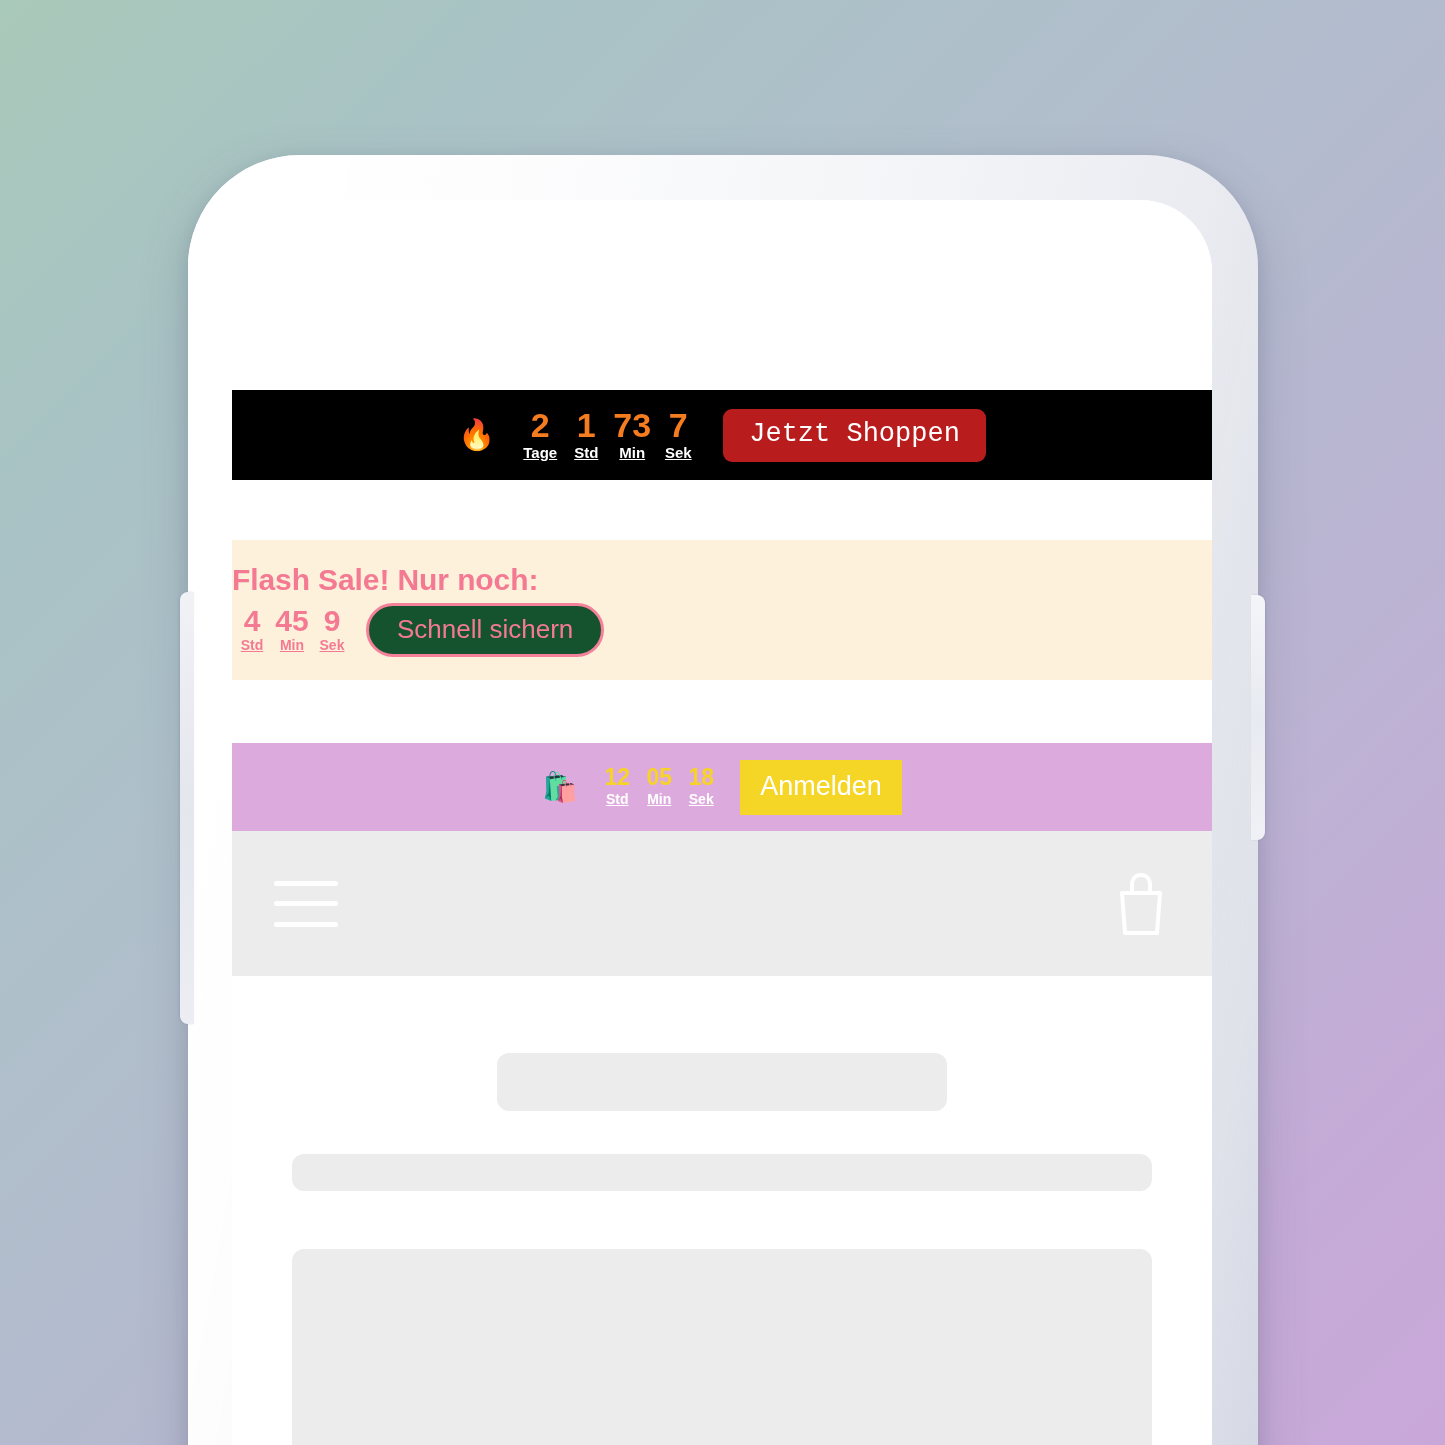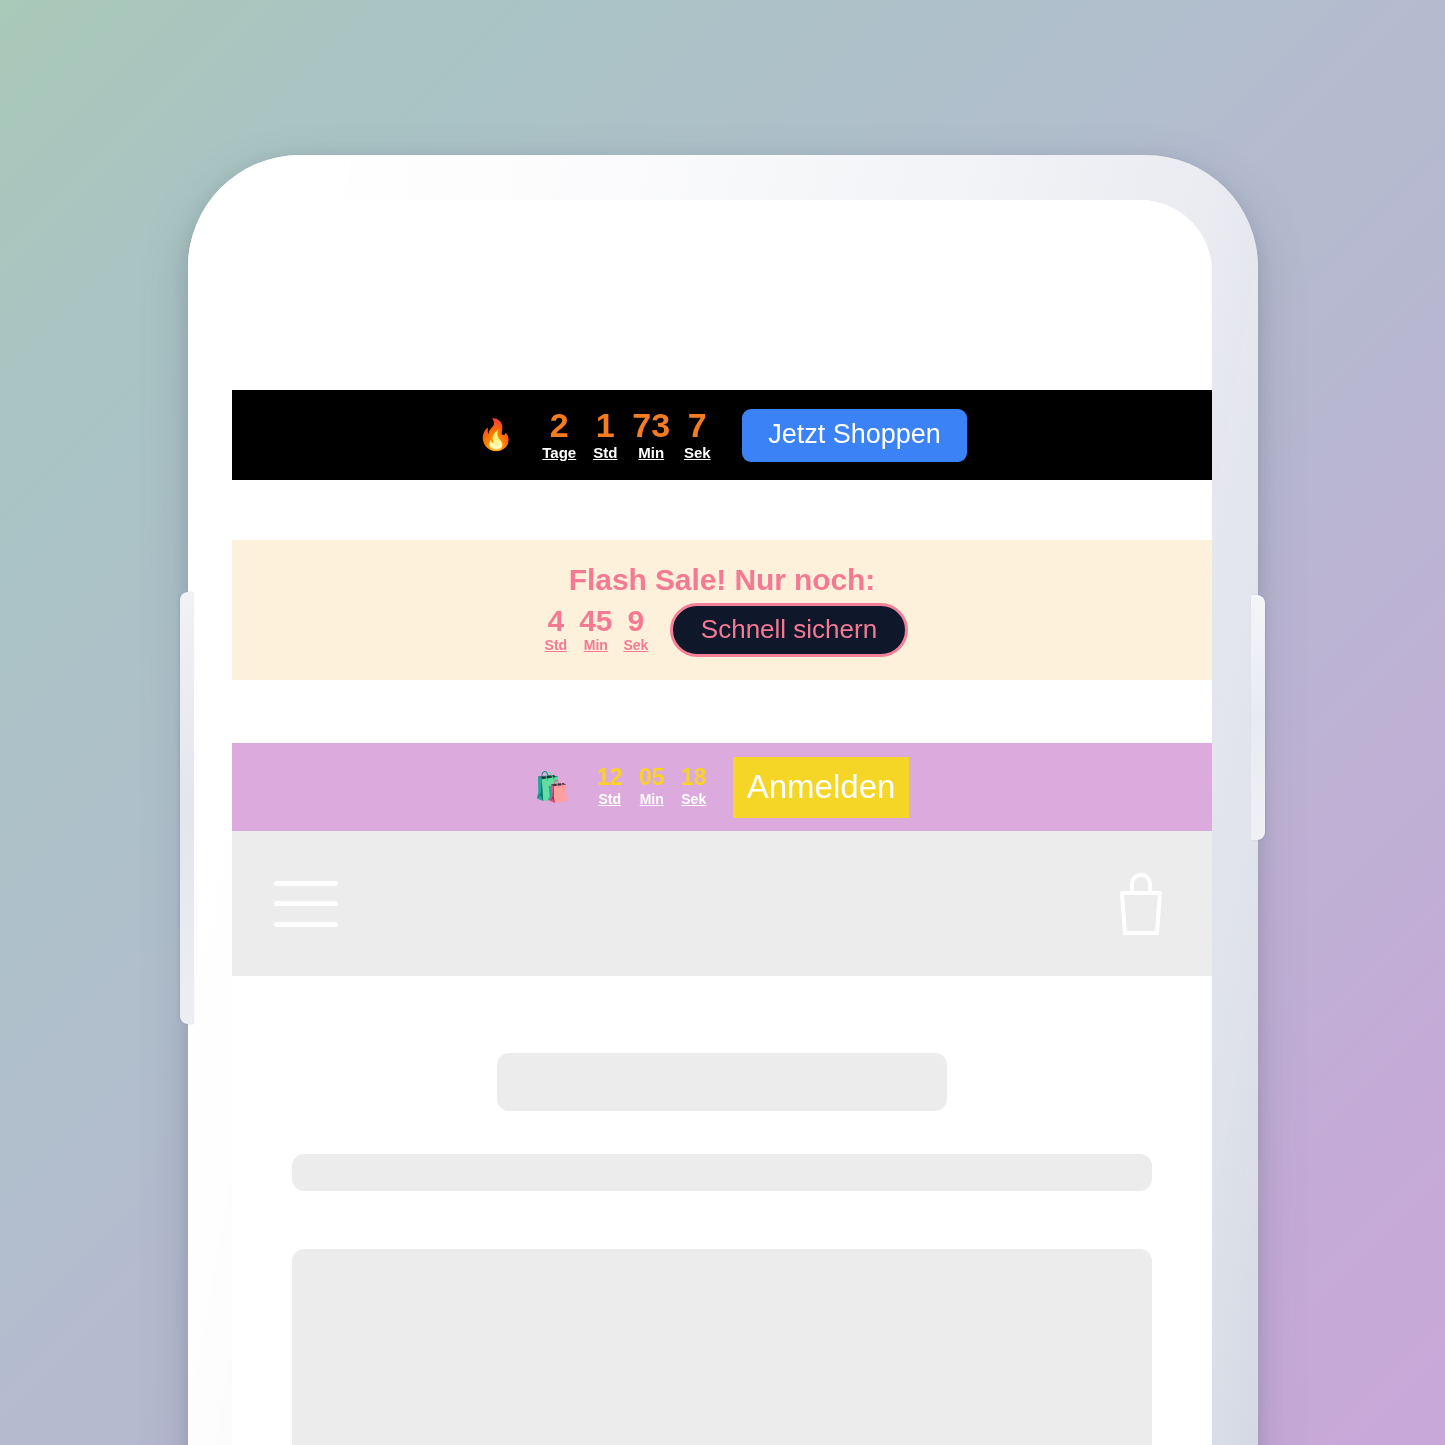--- a/index.html
+++ b/index.html
@@ -129,60 +129,59 @@
   .cd-unit .cd-lbl {
     font-size: 15px;
     font-weight: 700;
     line-height: 1.3;
     text-decoration: underline;
   }
   #bf-countdown .cd-num { color: #f57c1f; }
   #bf-countdown .cd-lbl { color: #ffffff; }
 
   #btn-jetzt-shoppen {
-    background: #3b82f6;
+    background: #b91c1c;
     color: #ffffff;
     font-size: 27px;
     border: none;
     border-radius: 9px;
     padding: 12px 26px 14px;
     cursor: pointer;
     line-height: 1;
-    font-family: Liberation Sans, sans-serif;
+    font-family: Liberation Mono, monospace;
     white-space: nowrap;
     text-align: center;
   }
 
   
   #banner-flash-sale {
     background: #fdf1dc;
     height: 140px;
     display: flex;
     flex-direction: column;
-    align-items: center;
     justify-content: center;
     gap: 6px;
   }
   #fs-title {
     color: #f47a93;
     font-size: 30px;
     font-weight: 700;
     letter-spacing: -0.1px;
   }
   #fs-row {
     display: flex;
     align-items: center;
     gap: 14px;
   }
   #fs-countdown .cd-num { color: #f47a93; font-size: 30px; }
   #fs-countdown .cd-lbl { color: #f47a93; font-size: 14px; }
   #fs-countdown .cd-unit { min-width: 40px; }
 
   #btn-schnell-sichern {
-    background: #0f172a;
+    background: #14532d;
     color: #f47a93;
     border: 3px solid #f48099;
     border-radius: 40px;
     font-size: 26px;
     padding: 10px 28px 12px;
     cursor: pointer;
     line-height: 1;
     font-family: inherit;
     white-space: nowrap;
   }
@@ -208,22 +207,22 @@
   .tl-emoji { font-size: 29px; line-height: 1; }
   #tl-countdown .cd-num { color: #f7d227; font-size: 23px; }
   #tl-countdown .cd-lbl { color: #ffffff; font-size: 14px; }
   #tl-countdown .cd-unit { min-width: 42px; }
 
   #btn-anmelden {
     background: #f5d526;
     color: #ffffff;
     border: none;
     border-radius: 0;
-    font-size: 33px;
-    padding: 13px 14px 15px;
+    font-size: 27px;
+    padding: 13px 20px 15px;
     cursor: pointer;
     line-height: 1;
     font-family: inherit;
     white-space: nowrap;
   }
 
   
   #site-header {
     background: #ececec;
     height: 145px;

